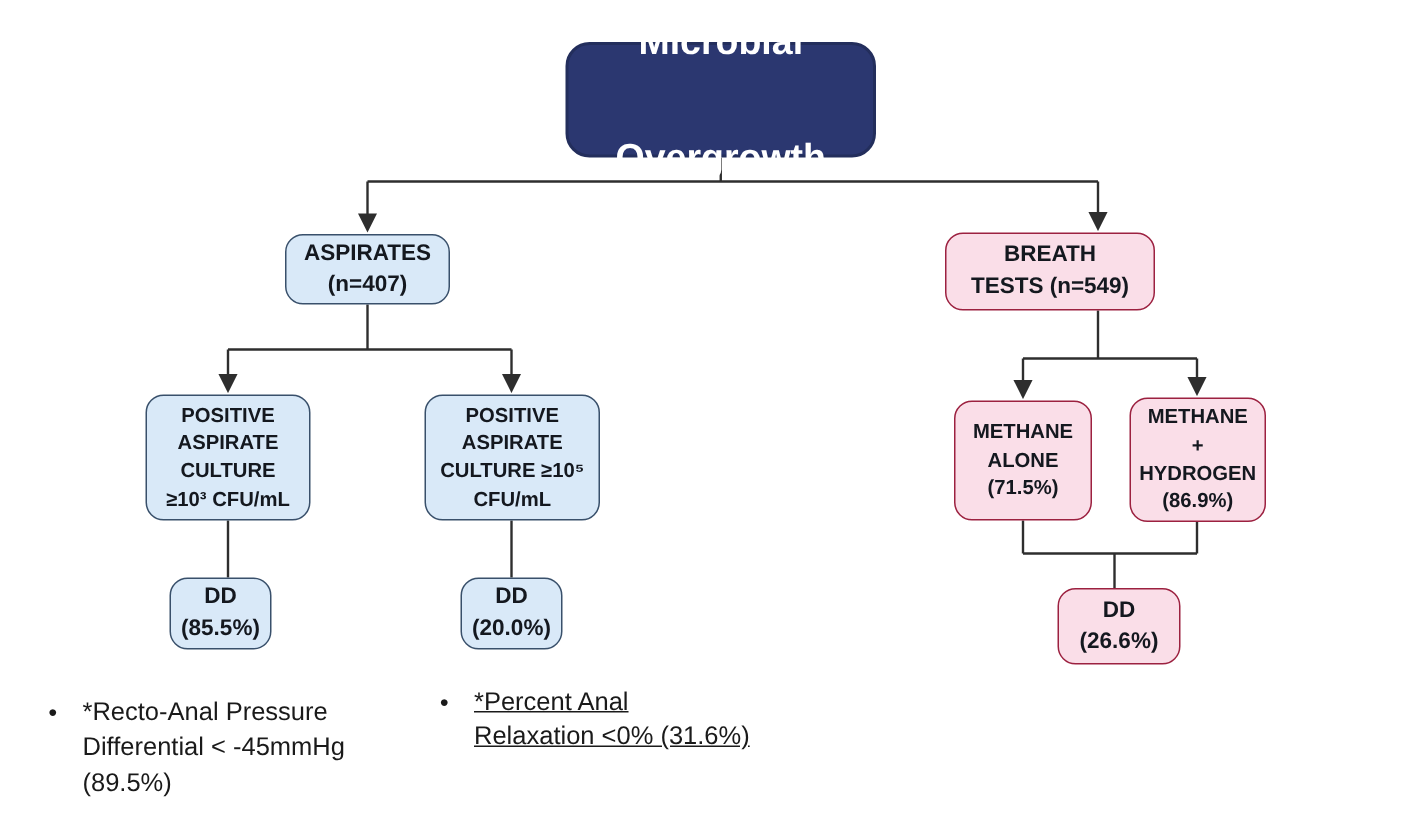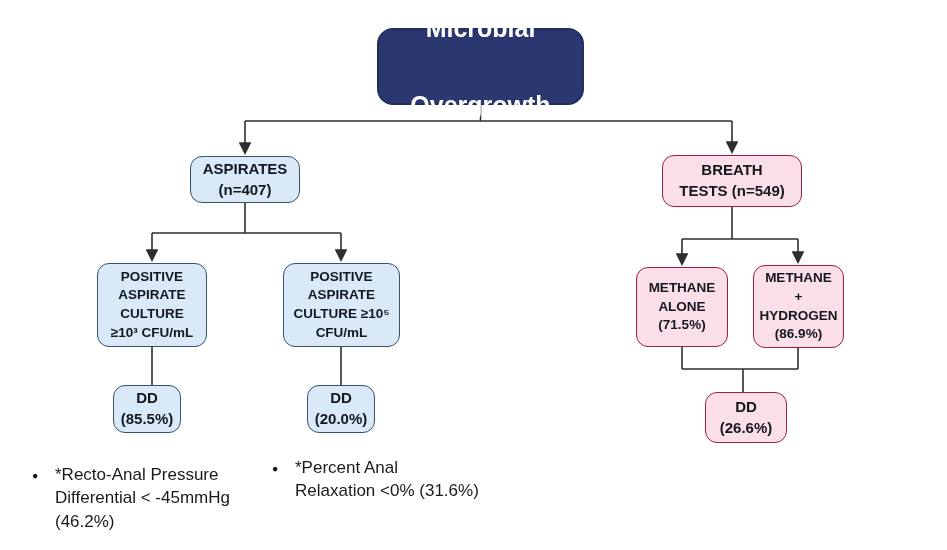--- a/index.html
+++ b/index.html
@@ -73,21 +73,21 @@
   <div class="node navy" style="left:377px;top:28px;width:207px;height:77px;gap:44px;">
       <div>Microbial</div>
       <div>Overgrowth</div>
     </div>
 
   <div class="node blue fs15" style="left:190px;top:156px;width:110px;height:47px;">
       <div>ASPIRATES</div>
       <div>(n=407)</div>
     </div>
 
-  <div class="node pink fs15" style="left:662px;top:155px;width:140px;height:52px;">
+  <div class="node pink fs15" style="left:630px;top:155px;width:140px;height:52px;">
       <div>BREATH</div>
       <div>TESTS (n=549)</div>
     </div>
 
   <div class="node blue fs13" style="left:97px;top:263px;width:110px;height:84px;">
       <div>POSITIVE</div>
       <div>ASPIRATE</div>
       <div>CULTURE</div>
       <div>≥10³ CFU/mL</div>
     </div>
@@ -124,25 +124,25 @@
 
   <div class="node pink fs15" style="left:705px;top:392px;width:82px;height:51px;">
       <div>DD</div>
       <div>(26.6%)</div>
     </div>
 
   <ul class="bullets" style="left:20px;top:451px;width:235px;">
       <li>
         <div>*Recto-Anal Pressure</div>
         <div>Differential &lt; -45mmHg</div>
-        <div>(46.2%)</div>
+        <div>(89.5%)</div>
       </li>
     </ul>
 
-  <ul class="bullets" style="left:260px;top:444px;width:235px;">
+  <ul class="bullets" style="left:281px;top:444px;width:235px;text-decoration:underline;">
       <li>
         <div>*Percent Anal</div>
         <div>Relaxation &lt;0% (31.6%)</div>
       </li>
     </ul>
 
 
 </div>
 
 </body></html>

